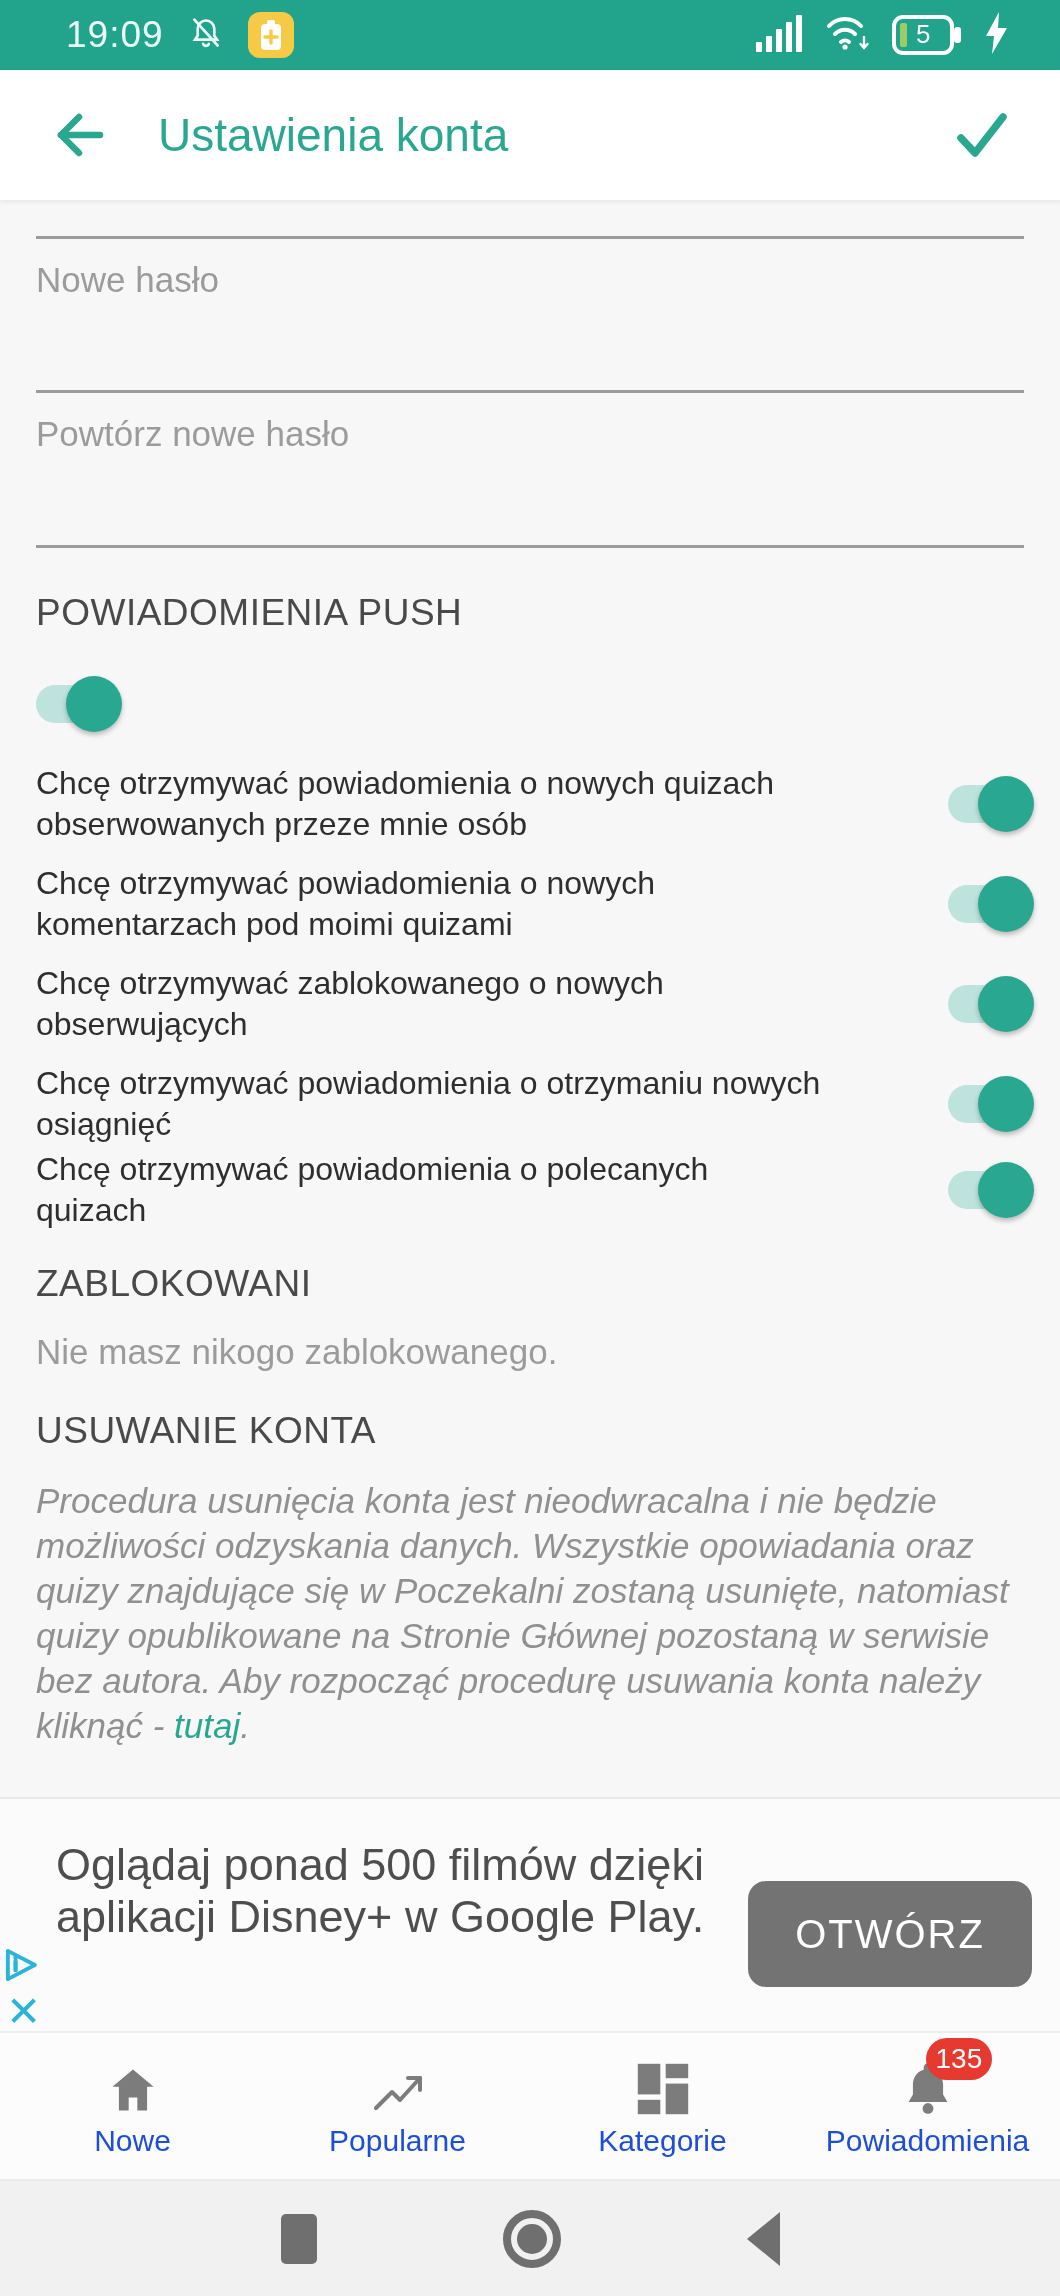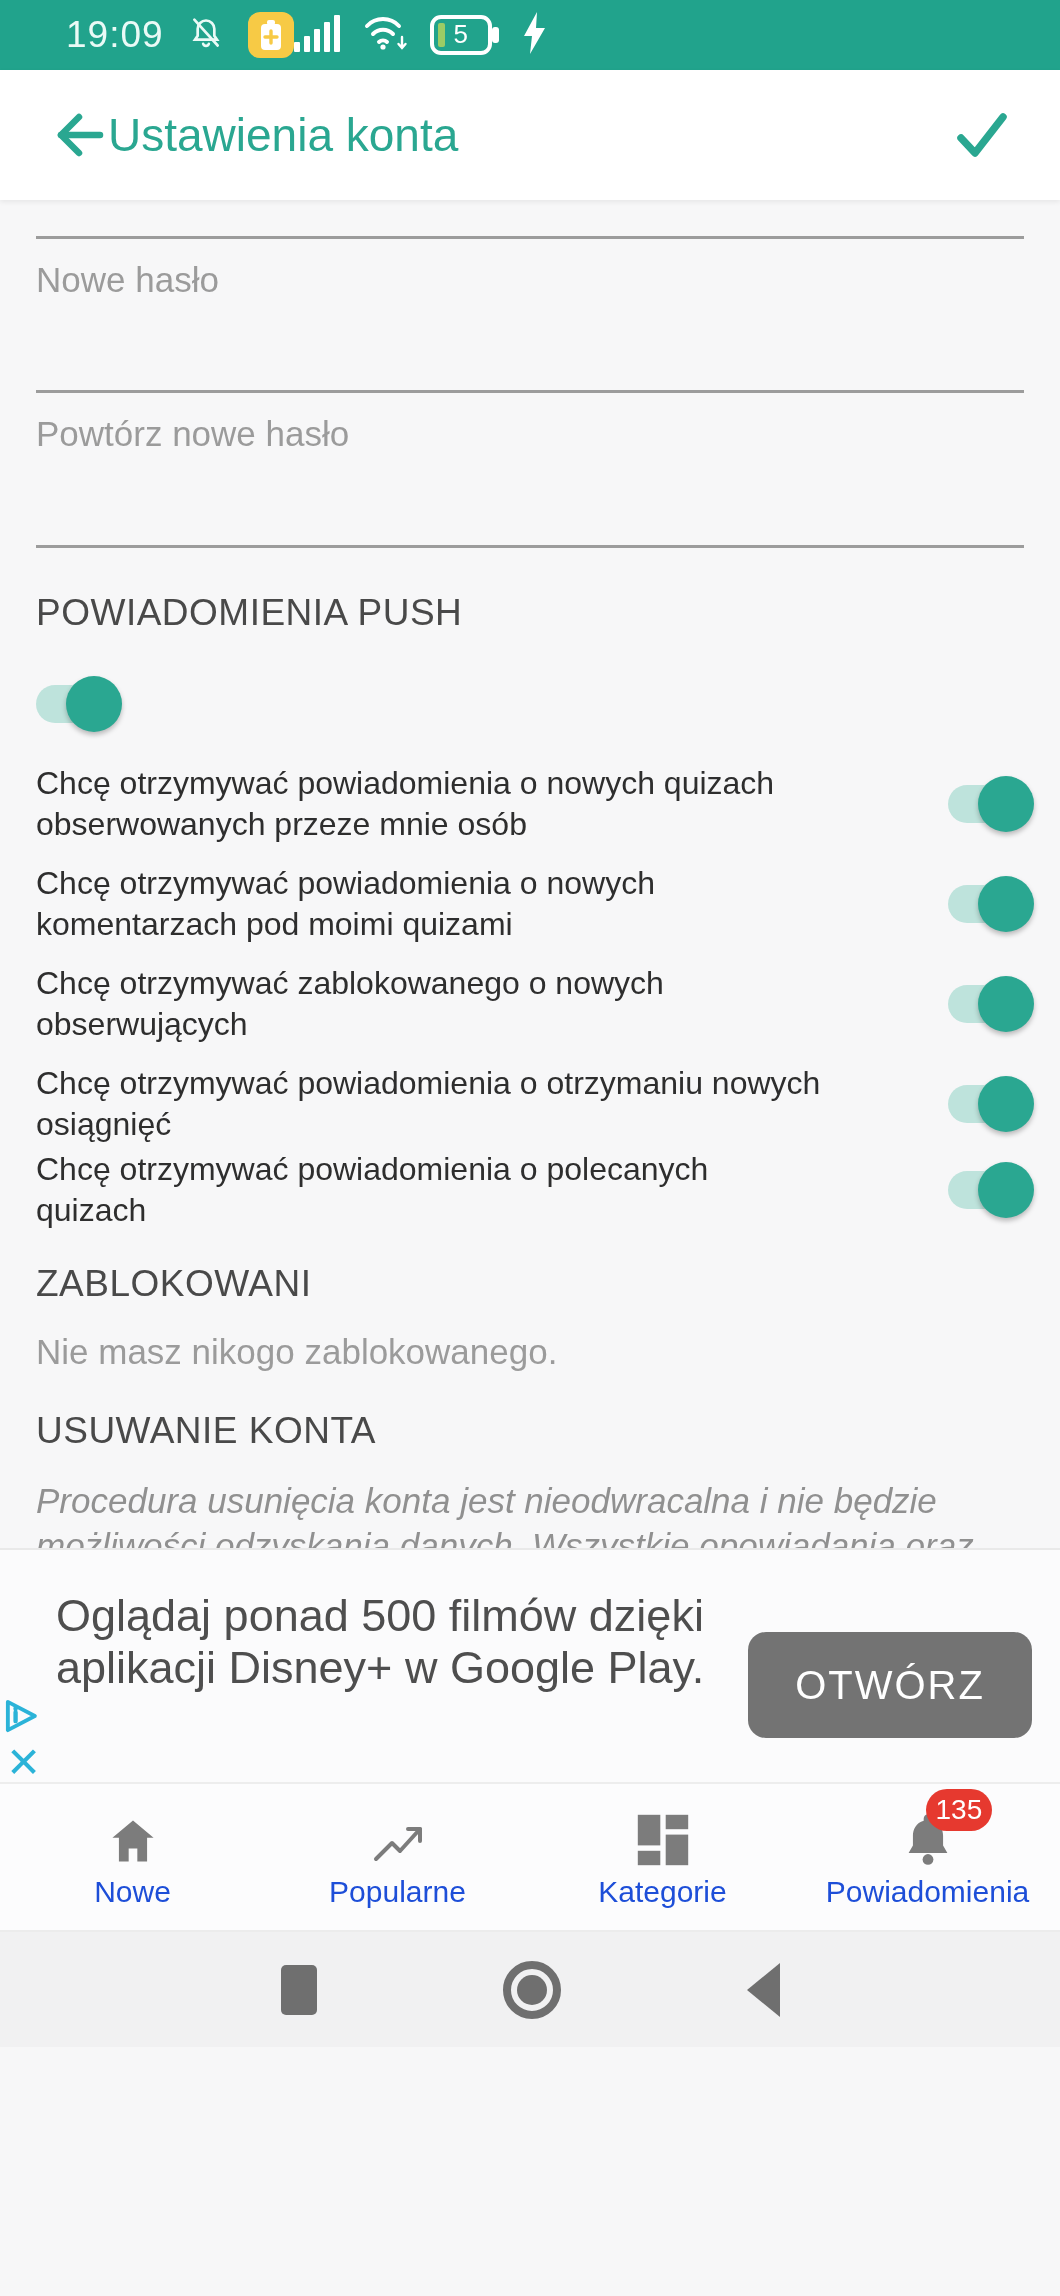--- a/index.html
+++ b/index.html
@@ -1,34 +1,34 @@
 <!DOCTYPE html>
 <html><head>
 <meta charset="utf-8">
 <style>
   html,body{margin:0;padding:0;}
   body{font-family:"Liberation Sans", sans-serif; background:#ddd;}
   .phone{position:relative;width:1060px;height:2296px;margin:0 auto;background:#f7f7f8;overflow:hidden;}
 
   
-  .status-bar{position:relative;height:70px;background:#21a38c;display:flex;align-items:center;justify-content:flex-start;padding:0 52px 0 66px;box-sizing:border-box;}
+  .status-bar{position:relative;height:70px;background:#21a38c;display:flex;align-items:center;justify-content:space-between;padding:0 52px 0 66px;box-sizing:border-box;}
   .sb-left,.sb-right{display:flex;align-items:center;gap:22px;}
   .sb-time{color:#eafaf6;font-size:37px;letter-spacing:1px;}
   .battery-saver{width:46px;height:46px;background:#f7ca45;border-radius:12px;display:flex;align-items:center;justify-content:center;}
   .sb-batt-wrap{position:relative;display:flex;align-items:center;}
   .sb-batt-num{position:absolute;left:24px;top:5px;color:#fff;font-size:26px;}
 
   
   .app-bar{position:relative;height:130px;background:#ffffff;display:flex;align-items:center;box-shadow:0 2px 5px rgba(0,0,0,0.07);z-index:5;}
-  .app-bar-title{color:#2aa791;font-size:46px;font-weight:500;}
+  .app-bar-title{color:#2aa791;font-size:46px;margin-left:50px;font-weight:500;}
   .back-btn{margin-left:50px;display:flex;align-items:center;}
   .confirm-btn{margin-left:auto;margin-right:48px;display:flex;align-items:center;}
 
   
-  .content{position:relative;height:1348px;background:#f7f7f8;}
+  .content{position:relative;height:1597px;background:#f7f7f8;}
   .field-line{position:absolute;left:36px;right:36px;height:3px;background:#9c9c9c;}
   .pw-input{position:absolute;left:36px;width:990px;height:64px;background:transparent;border:none;outline:none;font-family:"Liberation Sans",sans-serif;font-size:35px;color:#555;padding:0;}
   .pw-input::placeholder{color:#9b9b9b;opacity:1;}
   .section-heading{position:absolute;left:36px;color:#494949;font-size:37px;letter-spacing:0.5px;}
   .muted-text{position:absolute;left:36px;color:#9b9b9b;font-size:35px;}
   .toggle-row{position:absolute;left:36px;right:26px;height:92px;display:flex;align-items:center;justify-content:space-between;}
   .toggle-label{width:790px;font-size:32px;line-height:41px;color:#2e2e2e;}
   .switch{position:relative;width:86px;height:56px;flex:none;cursor:pointer;}
   .switch .track{position:absolute;left:0;top:9px;width:80px;height:38px;border-radius:19px;background:#bee3dc;}
   .switch .thumb{position:absolute;right:0;top:0;width:56px;height:56px;border-radius:50%;background:#2aa791;box-shadow:0 3px 5px rgba(0,0,0,0.25);}

